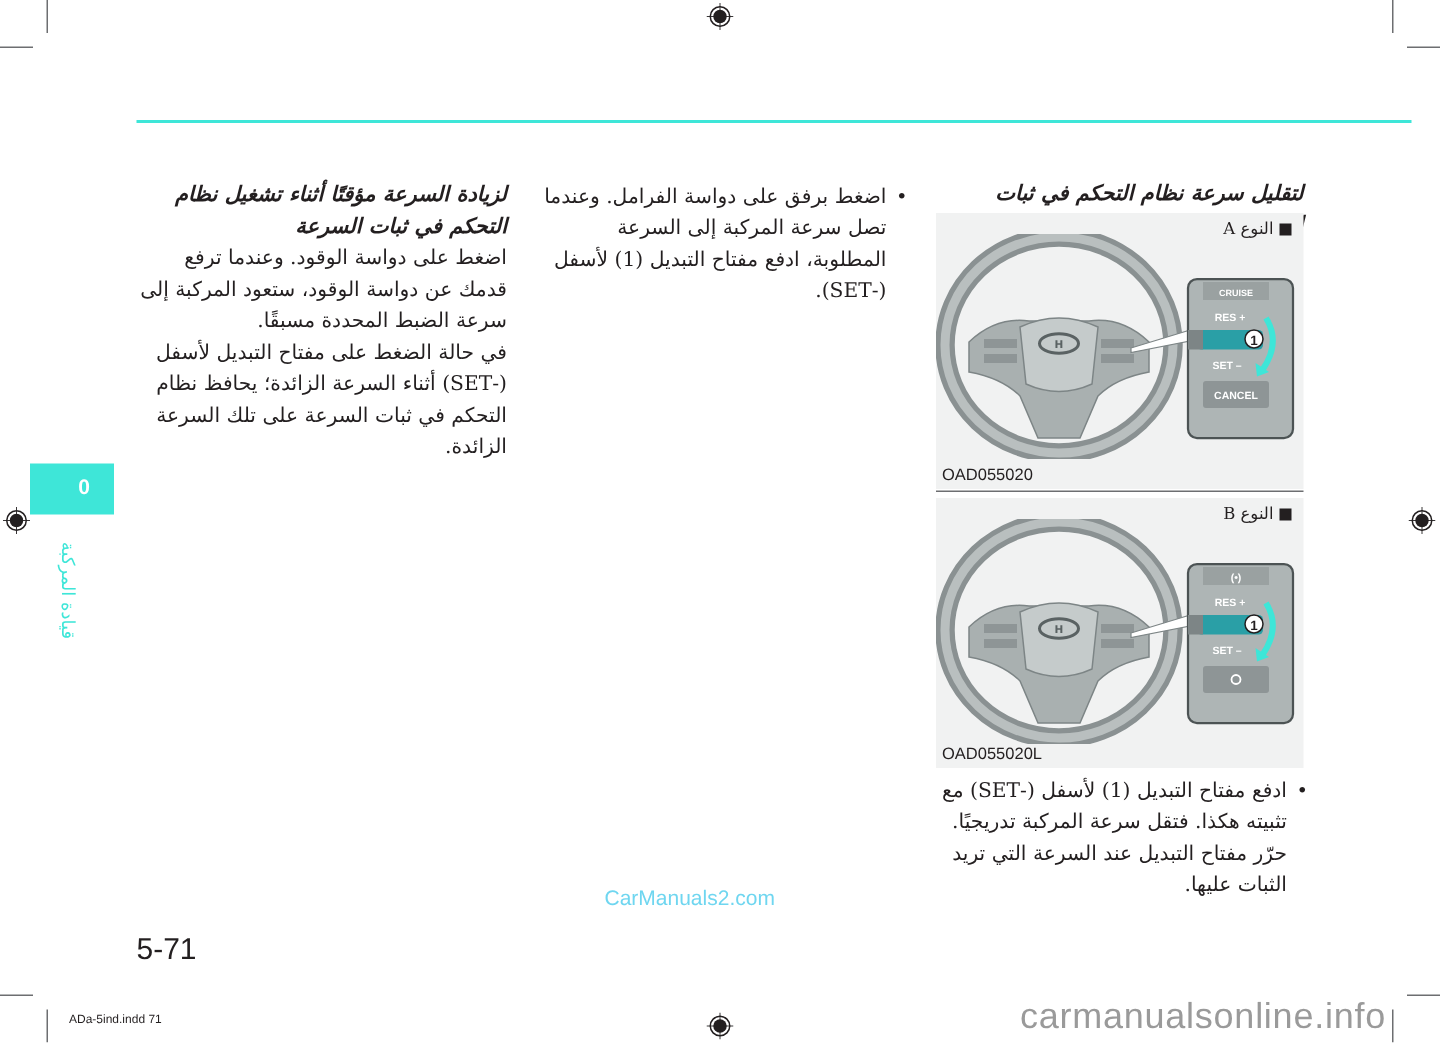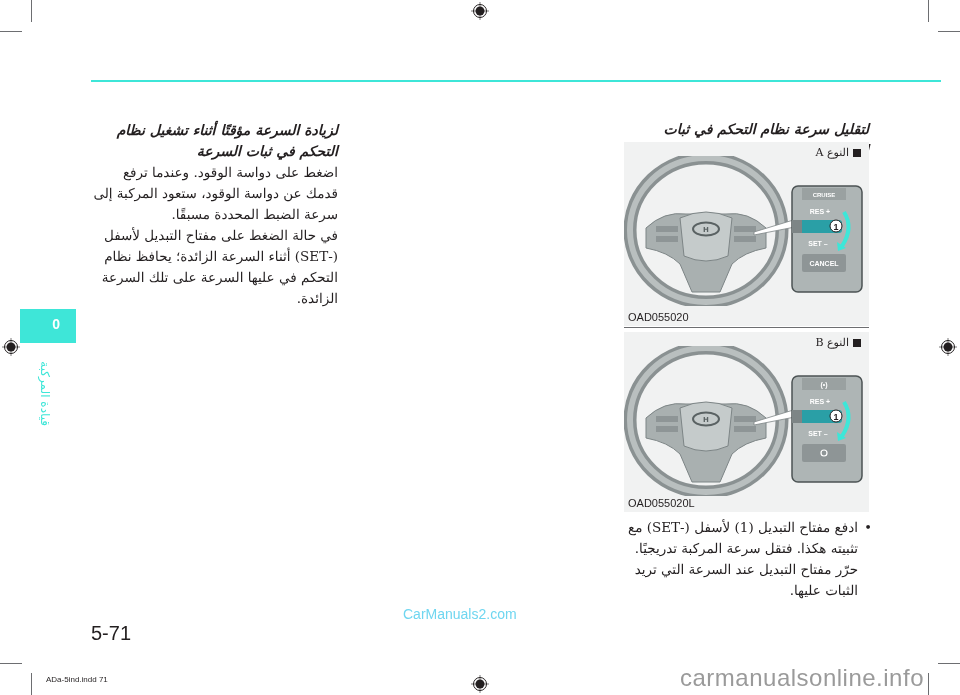--- a/index.html
+++ b/index.html
@@ -22,21 +22,21 @@
     .fig-type { position: absolute; right: 8px; top: 4px; direction: rtl; font-size: 11px; }
     .fig-type .sq { display: inline-block; width: 8px; height: 8px; background: #231f20; margin-left: 4px; vertical-align: middle; }
     .fig-code { position: absolute; left: 4px; bottom: 3px; font-family: "Liberation Sans", sans-serif; font-size: 11px; color: #231f20; }
     .fig-rule { position: absolute; height: 1px; background: #6d6e71; }
 
     .side-tab { position: absolute; left: 20px; top: 309px; width: 56px; height: 34px; background: #3ee6d8; }
     .side-tab span { position: absolute; right: 16px; top: 7px; font-family: "Liberation Sans", sans-serif; font-weight: bold; font-size: 14px; color: #ffffff; }
     .side-label { position: absolute; left: 38px; top: 356px; width: 70px; transform-origin: 0 0; transform: rotate(90deg) translateY(-100%); direction: rtl; font-family: "DejaVu Sans", sans-serif; font-size: 12px; color: #3ee6d8; white-space: nowrap; }
 
     .page-num { position: absolute; left: 91px; top: 622px; font-family: "Liberation Sans", sans-serif; font-size: 20px; color: #231f20; }
-    .watermark-1 { position: absolute; left: 403px; top: 590px; font-family: "Liberation Sans", sans-serif; font-size: 14px; color: #6fd6f0; margin-top: 16px; }
+    .watermark-1 { position: absolute; left: 403px; top: 590px; font-family: "Liberation Sans", sans-serif; font-size: 14px; color: #6fd6f0; }
     .footer-file { position: absolute; left: 46px; top: 675px; font-family: "Liberation Sans", sans-serif; font-size: 8px; color: #231f20; }
     .footer-date { position: absolute; left: 823px; top: 708px; font-family: "Liberation Sans", sans-serif; font-size: 8px; color: #231f20; }
     .watermark-2 { position: absolute; left: 680px; top: 664px; font-family: "Liberation Sans", sans-serif; font-size: 24px; color: rgba(120,120,120,0.75); letter-spacing: 0.5px; }
   </style>
 </head>
 <body>
 
 <div class="crop" style="left:31px; top:0; width:1px; height:22px;"></div>
 <div class="crop" style="left:0; top:31px; width:22px; height:1px;"></div>
 <div class="crop" style="left:928px; top:0; width:1px; height:22px;"></div>
@@ -156,26 +156,27 @@
 </div>
 
 <div class="col" style="left:624px; top:517px; width:250px;">
   <ul class="bul">
     <li>ادفع مفتاح التبديل (1) لأسفل (-SET) مع تثبيته هكذا. فتقل سرعة المركبة تدريجيًا. حرّر مفتاح التبديل عند السرعة التي تريد الثبات عليها.</li>
   </ul>
 </div>
 
 <div class="col" style="left:362px; top:121px; width:245px;">
   <ul class="bul">
+    <li>اضغط برفق على دواسة الفرامل. وعندما تصل سرعة المركبة إلى السرعة المطلوبة، ادفع مفتاح التبديل (1) لأسفل (-SET).</li>
   </ul>
 </div>
 
 <div class="col" style="left:92px; top:120px; width:246px;">
   <div class="heading">لزيادة السرعة مؤقتًا أثناء تشغيل نظام التحكم في ثبات السرعة</div>
   <div class="para">اضغط على دواسة الوقود. وعندما ترفع قدمك عن دواسة الوقود، ستعود المركبة إلى سرعة الضبط المحددة مسبقًا.</div>
-  <div class="para">في حالة الضغط على مفتاح التبديل لأسفل (-SET) أثناء السرعة الزائدة؛ يحافظ نظام التحكم في عليها السرعة على تلك السرعة الزائدة.</div>
+  <div class="para">في حالة الضغط على مفتاح التبديل لأسفل (-SET) أثناء السرعة الزائدة؛ يحافظ نظام التحكم في ثبات السرعة على تلك السرعة الزائدة.</div>
 </div>
 
 <div class="watermark-1">CarManuals2.com</div>
 <div class="page-num">5-71</div>
 <div class="footer-file">ADa-5ind.indd   71</div>
 <div class="watermark-2">carmanualsonline.info</div>
 <div class="footer-date">2015-11-27   오후 3:58:39</div>
 
 </body></html>

